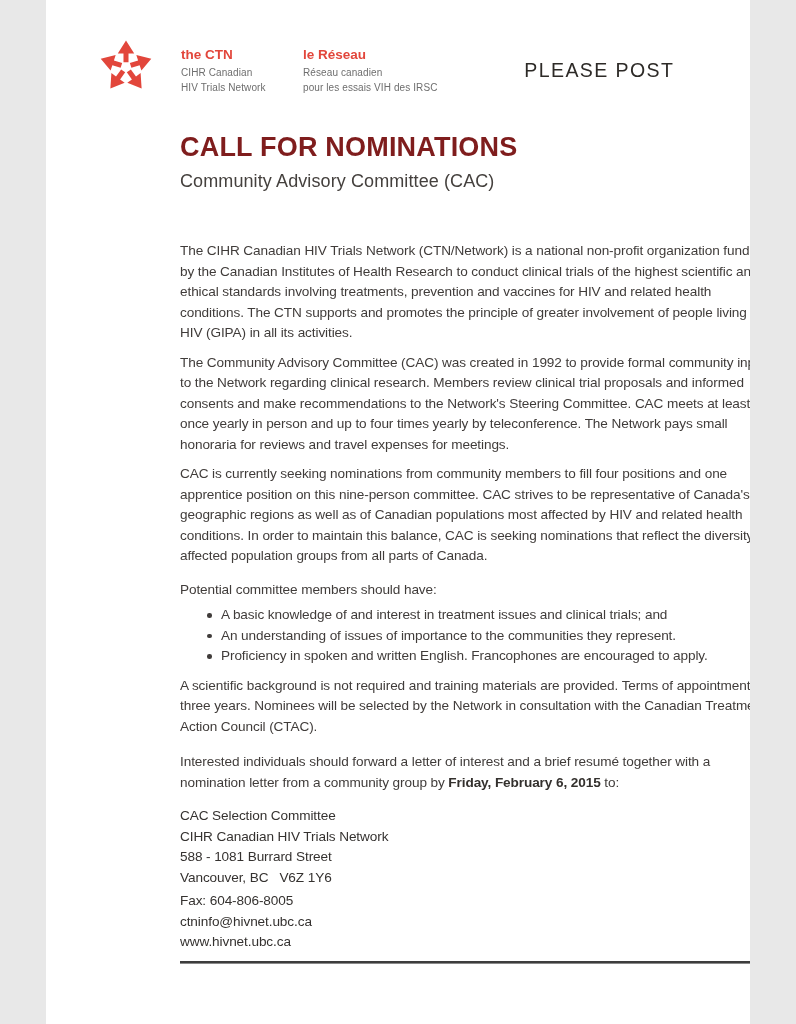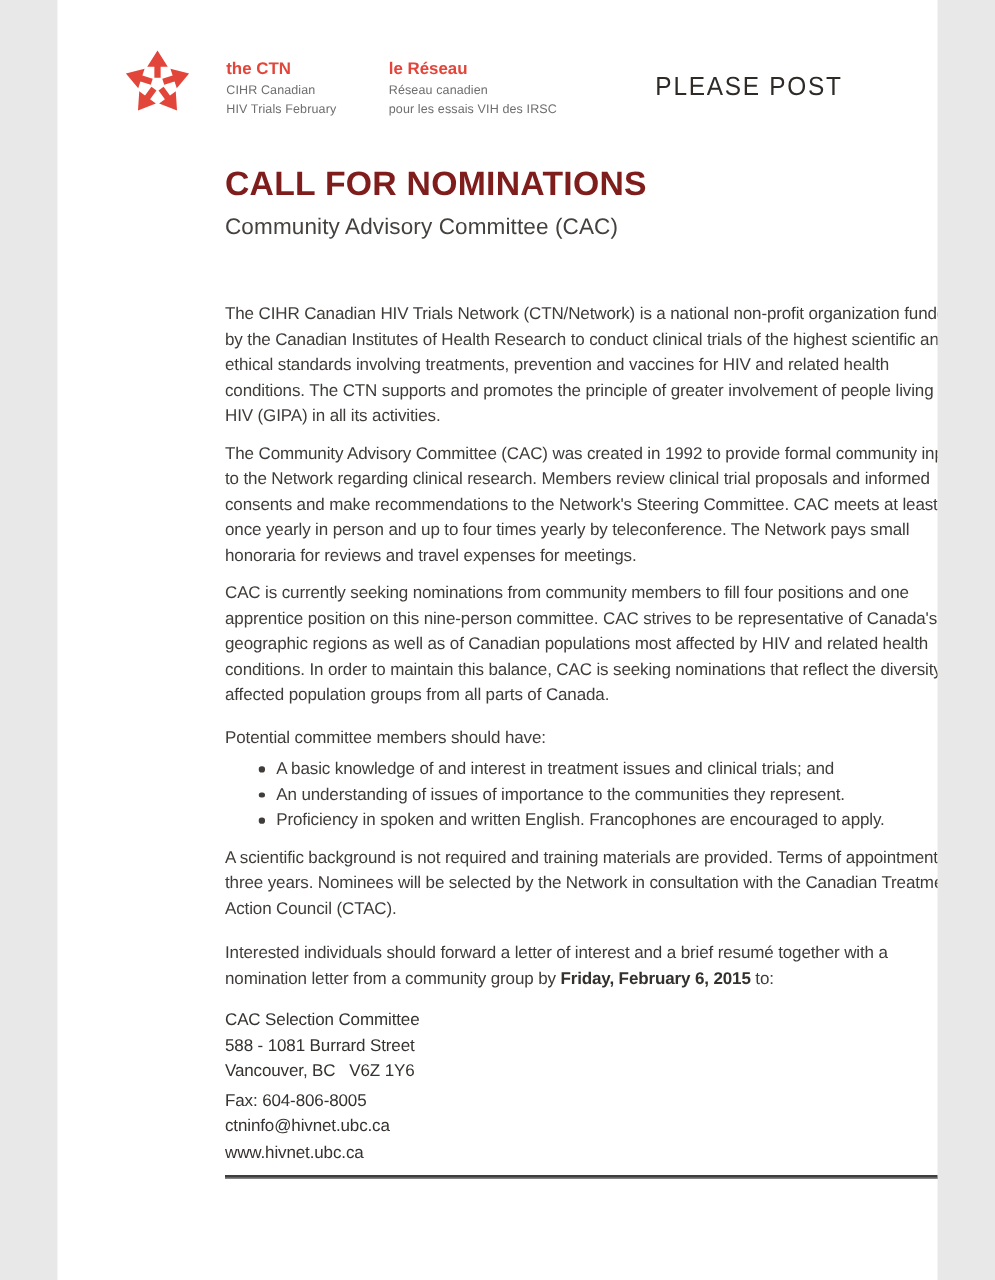--- a/index.html
+++ b/index.html
@@ -10,21 +10,21 @@
     margin:0 auto;
     background:#ffffff;
     font-family:"Liberation Sans", sans-serif;
     color:#403c3a;
     overflow:hidden;
   }
   
   .logo-icon { position:absolute; left:49px; top:37px; width:62px; height:58px; }
   .logo-col { position:absolute; top:47px; line-height:15px; }
   .logo-col-en { left:135px; }
-  .logo-col-fr { left:265px; }
+  .logo-col-fr { left:257px; }
   .logo-title { font-size:13.5px; font-weight:bold; color:#e2463b; margin-bottom:3px; }
   .logo-sub { font-size:10px; color:#6e6e6e; letter-spacing:0.1px; }
   .please-post {
     position:absolute; right:76px; top:58px;
     font-size:21px; color:#2d2a27; letter-spacing:1.5px;
     transform:scaleX(0.93); transform-origin:right center;
     white-space:nowrap;
   }
   
   .content { position:absolute; left:134px; top:133px; width:595px; }
@@ -76,21 +76,21 @@
       </g>
       <g transform="rotate(288)">
         <path d="M-2.6,-5 L-2.6,-14 L-8.5,-14 L0,-27.5 L8.5,-14 L2.6,-14 L2.6,-5 Z"></path>
       </g>
     </g>
   </svg>
 
   <div class="logo-col logo-col-en">
     <div class="logo-title">the CTN</div>
     <div class="logo-sub">CIHR Canadian</div>
-    <div class="logo-sub">HIV Trials February</div>
+    <div class="logo-sub">HIV Trials Network</div>
   </div>
 
   <div class="logo-col logo-col-fr">
     <div class="logo-title">le Réseau</div>
     <div class="logo-sub">Réseau canadien</div>
     <div class="logo-sub">pour les essais VIH des IRSC</div>
   </div>
 
   <div class="please-post">PLEASE POST</div>
 
@@ -112,20 +112,21 @@
       <li>An understanding of issues of importance to the communities they represent.</li>
       <li>Proficiency in spoken and written English. Francophones are encouraged to apply.</li>
     </ul>
 
     <p class="body-text training-para">A scientific background is not required and training materials are provided. Terms of appointment last three years. Nominees will be selected by the Network in consultation with the Canadian Treatment Action Council (CTAC).</p>
 
     <p class="body-text deadline-para"><span>Interested individuals should forward a letter of interest and a brief resumé together with a nomination letter from a community group by </span><span class="deadline-date">Friday, February 6, 2015</span><span> to:</span></p>
 
     <div class="contact-block body-text">
       <div class="contact-line">CAC Selection Committee</div>
+      <div class="contact-line">CIHR Canadian HIV Trials Network</div>
       <div class="contact-line">588 - 1081 Burrard Street</div>
       <div class="contact-line">Vancouver, BC   V6Z 1Y6</div>
       <div class="fax-block">
         <div class="contact-line">Fax: 604-806-8005</div>
         <div class="contact-line">ctninfo@hivnet.ubc.ca</div>
         <div class="contact-line">www.hivnet.ubc.ca</div>
       </div>
     </div>
 
     <div class="divider"></div>

